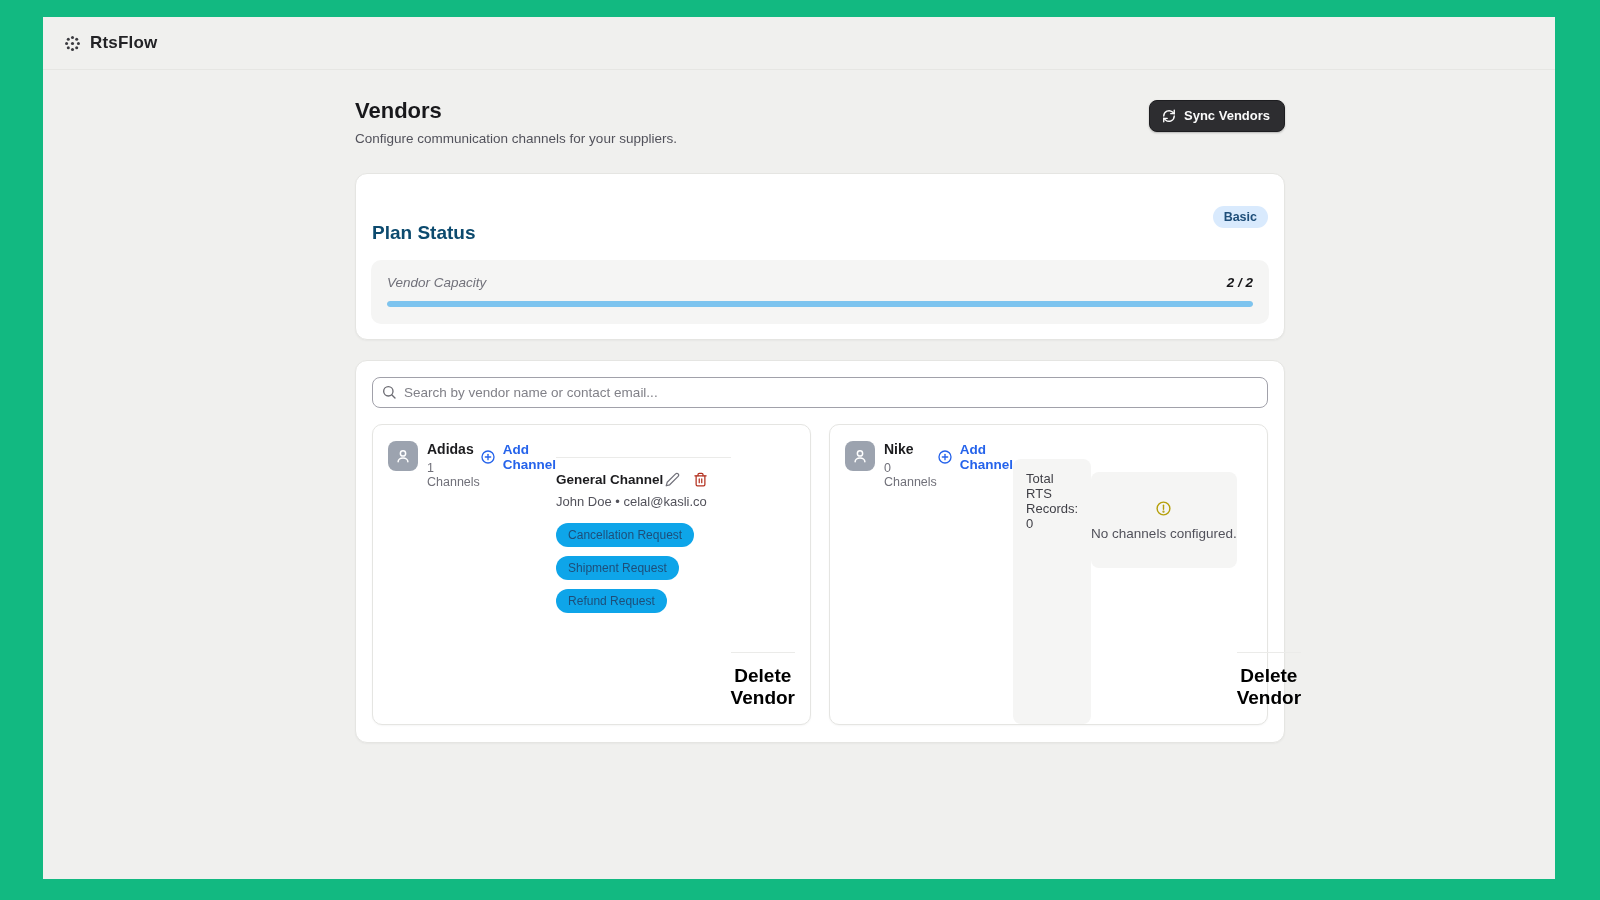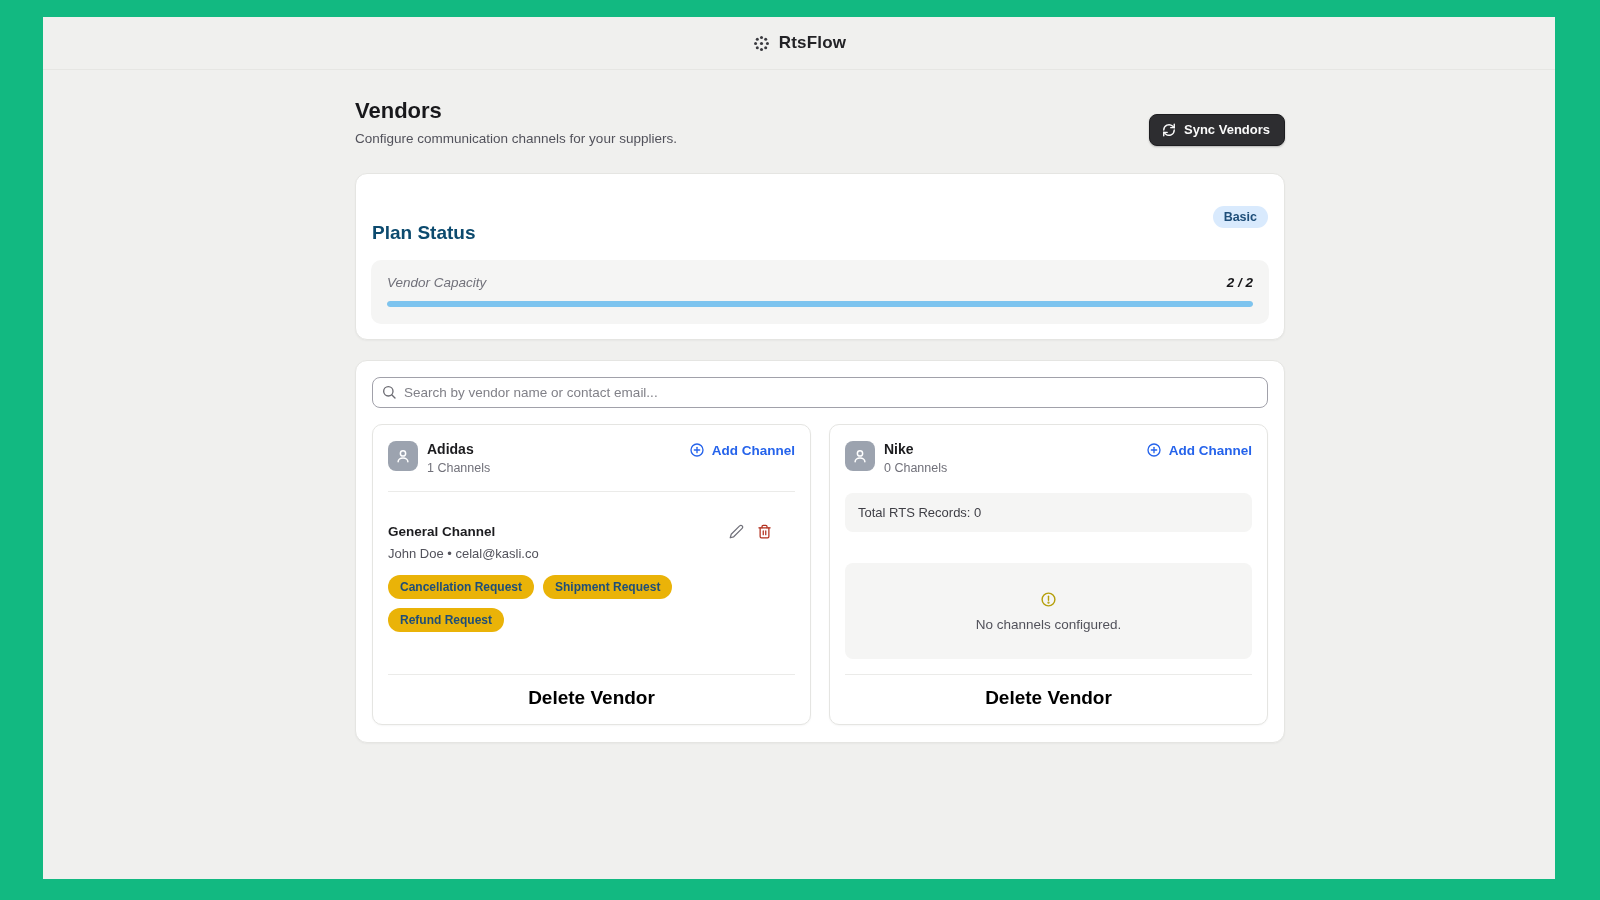--- a/index.html
+++ b/index.html
@@ -9,36 +9,36 @@
     font-family:"Liberation Sans","DejaVu Sans",sans-serif;
     color:#1f2023;
   }
   .app {
     position:absolute; left:43px; top:17px; width:1512px; height:862px;
     background:#f0f0ee; overflow:hidden;
   }
   
   .header {
     height:53px; display:flex; align-items:center; gap:8px;
-    padding:0 20px; border-bottom:1px solid #e6e6e3;justify-content:center;
+    padding:0 20px; border-bottom:1px solid #e6e6e3;
   }
   .brand-title { font-size:17px; font-weight:bold; color:#232326; letter-spacing:.2px; }
 
   
   .main { width:930px; margin-left:312px; padding-top:28px; }
 
   .page-header { display:flex; justify-content:space-between; align-items:flex-start; }
   .page-title { font-size:22px; font-weight:bold; color:#18181b; }
   .page-subtitle { font-size:13.5px; color:#52525b; margin-top:7px;text-align:center; }
 
   .sync-btn {
     display:flex; align-items:center; gap:8px;
     background:#2d2d30; color:#fafafa; border:1px solid #1d1d20;
     border-radius:8px; padding:7px 14px 8px 12px; font-size:13px; font-weight:600;
-    box-shadow:0 1px 2px rgba(0,0,0,.25); cursor:pointer; margin-top:16px;
+    box-shadow:0 1px 2px rgba(0,0,0,.25); cursor:pointer; margin-top:2px;
   }
 
   .card {
     background:#fff; border:1px solid #e5e5e2; border-radius:12px;
     box-shadow:0 1px 2px rgba(0,0,0,.04);
   }
 
   
   .plan-card { margin-top:27px; padding:16px 15px 15px 15px; }
   .plan-row { display:flex; justify-content:space-between; align-items:center; padding:0 1px; }
@@ -62,47 +62,47 @@
     background:#fff; padding:0 29px 0 31px; font-size:13.5px; color:#27272a;
     font-family:"Liberation Sans","DejaVu Sans",sans-serif; outline:none;
   }
   .search-input::placeholder { color:#818188; }
   .search-icon { position:absolute; left:9px; top:7px; }
 
   .vendor-grid { margin-top:16px; display:grid; grid-template-columns:1fr 1fr; gap:18px; }
   .vendor-card {
     background:#fff; border:1px solid #e5e5e2; border-radius:10px;
     box-shadow:0 1px 2px rgba(0,0,0,.04); padding:16px 15px 0 15px;
-    display:flex; flex-direction:column; min-height:301px;
+    display:flex; flex-direction:row; min-height:301px;
   }
   .vendor-head { display:flex; align-items:flex-start; }
   .avatar {
     width:30px; height:30px; border-radius:8px; background:#9ca3af;
     display:flex; align-items:center; justify-content:center; flex:0 0 auto;
   }
   .vendor-id { margin-left:9px; }
   .vendor-name { font-size:14px; font-weight:bold; color:#1c1c1f; line-height:17px; }
   .vendor-channels { font-size:12.5px; color:#71717a; margin-top:3px; }
   .add-channel {
     margin-left:auto; display:flex; align-items:center; gap:7px;
     color:#2563eb; font-size:13.5px; font-weight:600; cursor:pointer; padding-top:1px;
   }
   .rts-panel {
     margin-top:18px; background:#f5f5f4; border-radius:8px;
     padding:12px 13px; font-size:13px; color:#3f3f46;
   }
-  .channel-section { border-top:1px solid #ebebe9; margin-top:16px; padding-top:32px; }
+  .channel-section { border-top:1px solid #ebebe9; margin-top:16px; padding-top:14px; }
   .channel-row { display:flex; align-items:center; }
   .channel-name { font-size:13.5px; font-weight:bold; color:#1c1c1f; }
   .channel-actions { margin-left:auto; display:flex; align-items:center; gap:13px; padding-right:23px; }
   .icon-btn { cursor:pointer; display:flex; }
   .channel-contact { font-size:13px; color:#52525b; margin-top:7px; }
   .tag-row { display:flex; gap:9px; margin-top:14px; flex-wrap:wrap; }
   .tag {
-    background:#eab308; color:#1e4e79; font-size:12px; font-weight:700;
+    background:#0ea5e9; color:#1e4e79; font-size:12px; font-weight:400;
     border-radius:999px; padding:5px 12px; white-space:nowrap;
   }
   .empty-panel {
     margin-top:31px; background:#f5f5f4; border-radius:8px; flex:0 0 auto;
     height:96px; display:flex; flex-direction:column; align-items:center; justify-content:center;
   }
   .empty-text { font-size:13.5px; color:#52525b; margin-top:9px; }
   .vendor-footer {
     margin-top:auto; border-top:1px solid #ebebe9; padding:12px 0 15px 0;
     text-align:center;

